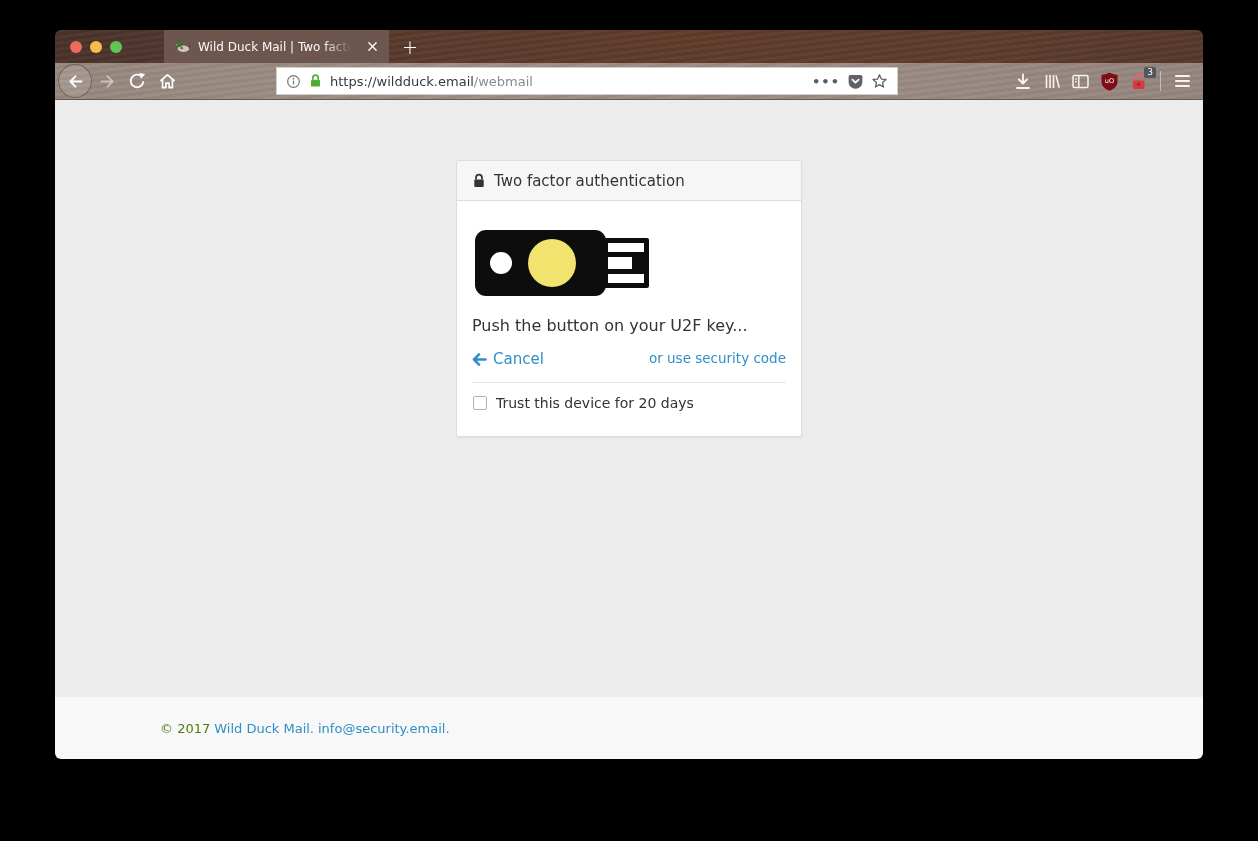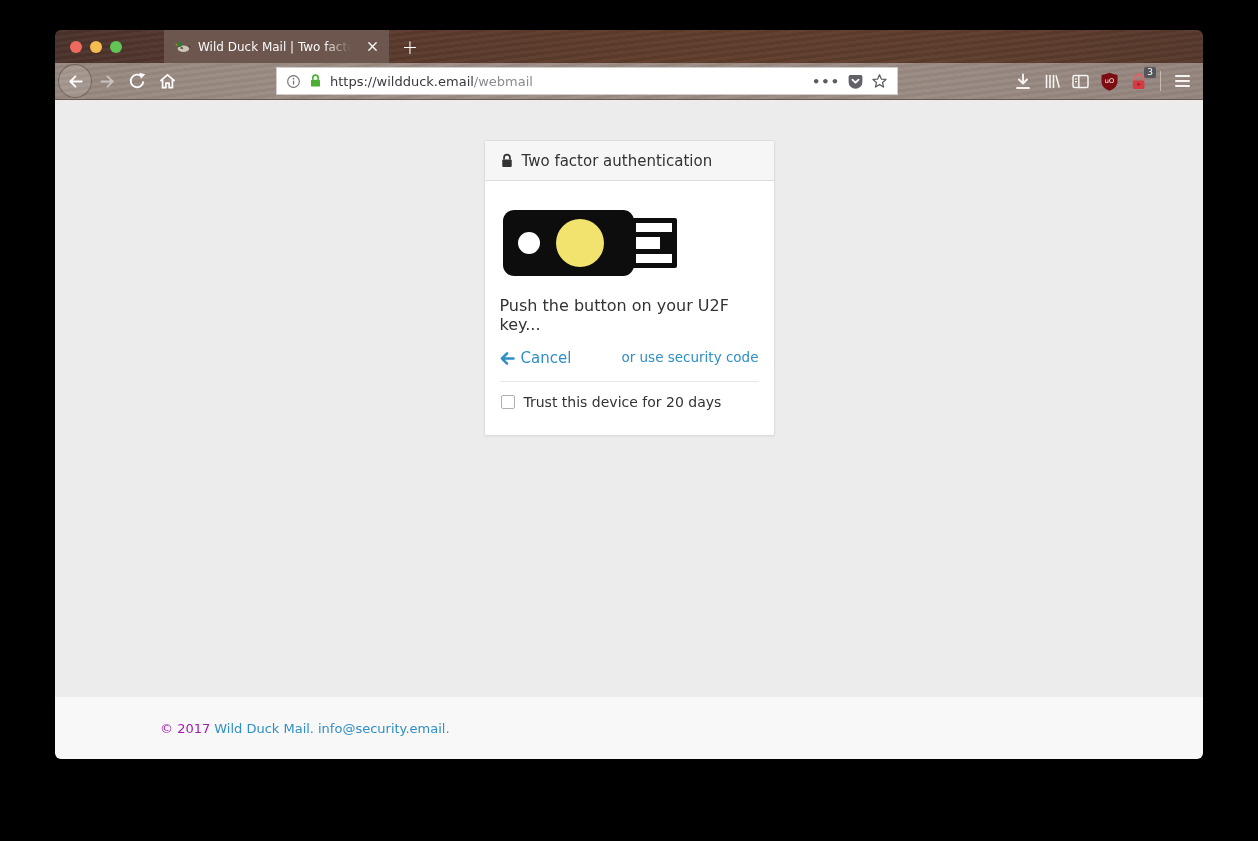--- a/index.html
+++ b/index.html
@@ -46,40 +46,40 @@
   .urlspacer { flex:1; }
   .dots { color:#5c5c61; font-size:13px; letter-spacing:1px; font-weight:bold; }
   .spacer { flex:1; }
   .ticon { position:relative; width:29px; height:30px; display:flex; align-items:center; justify-content:center; flex:0 0 auto; }
   .badge { position:absolute; top:1px; right:-3px; background:#55555c; color:#fff;
            font-size:9px; line-height:11px; padding:0 3px; border-radius:2px; }
   .vsep { width:1px; height:20px; background:rgba(255,255,255,0.45); margin:0 7px; flex:0 0 auto; }
 
   
   .content { flex:1; background:#ececec; overflow:hidden; }
-  .panel { width:291px; margin:40px auto 0; background:#fff; border:1px solid #ddd;
+  .panel { width:346px; margin:60px auto 0; background:#fff; border:1px solid #ddd;
            border-radius:2px; box-shadow:0 1px 2px rgba(0,0,0,0.05); }
   .panel-head { background:#f6f6f6; border-bottom:1px solid #ddd; padding:11px 15px 10px;
                 display:flex; align-items:center; gap:8px; font-size:15px; color:#333; }
   .panel-body { padding:15px; }
   .keywrap { margin:12px 0 0 2px; }
   .instruction { margin-top:18px; font-size:16px; color:#333; }
   .linkrow { margin-top:15px; display:flex; justify-content:space-between; }
   .bluelink { color:#2f8fc6; text-decoration:none; cursor:pointer; }
   .cancel { font-size:15px; display:flex; align-items:center; gap:6px; }
   .altlink { font-size:13.5px; }
   .hr { border:0; border-top:1px solid #e7e7e7; margin:14px 0 12px; }
   .trustrow { display:flex; align-items:center; gap:9px; margin:0 0 10px 1px; }
   .checkbox { width:14px; height:14px; border:1px solid #b0b0b0; border-radius:2px; background:#fff; }
   .trustlabel { font-size:14px; color:#333; }
 
   
   .pagefooter { flex:0 0 62px; background:#f8f8f8; display:flex; align-items:center;
                 padding-left:105px; font-size:13px; gap:4px; }
-  .copy { color:#a21caf; }
+  .copy { color:#4d7c0f; }
   svg { display:block; }
 </style>
 </head>
 <body>
 
 <div class="window">
 
   <div class="tabstrip">
     <div class="traffic">
       <div class="tl red"></div>

